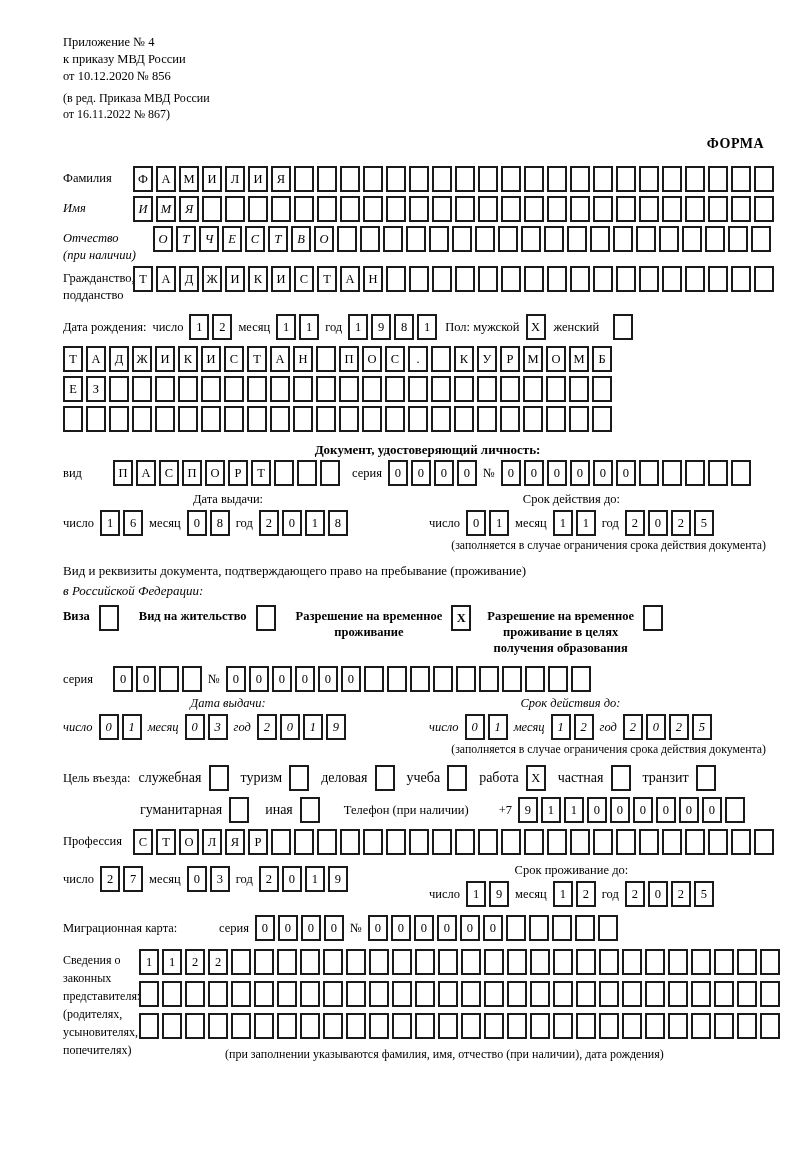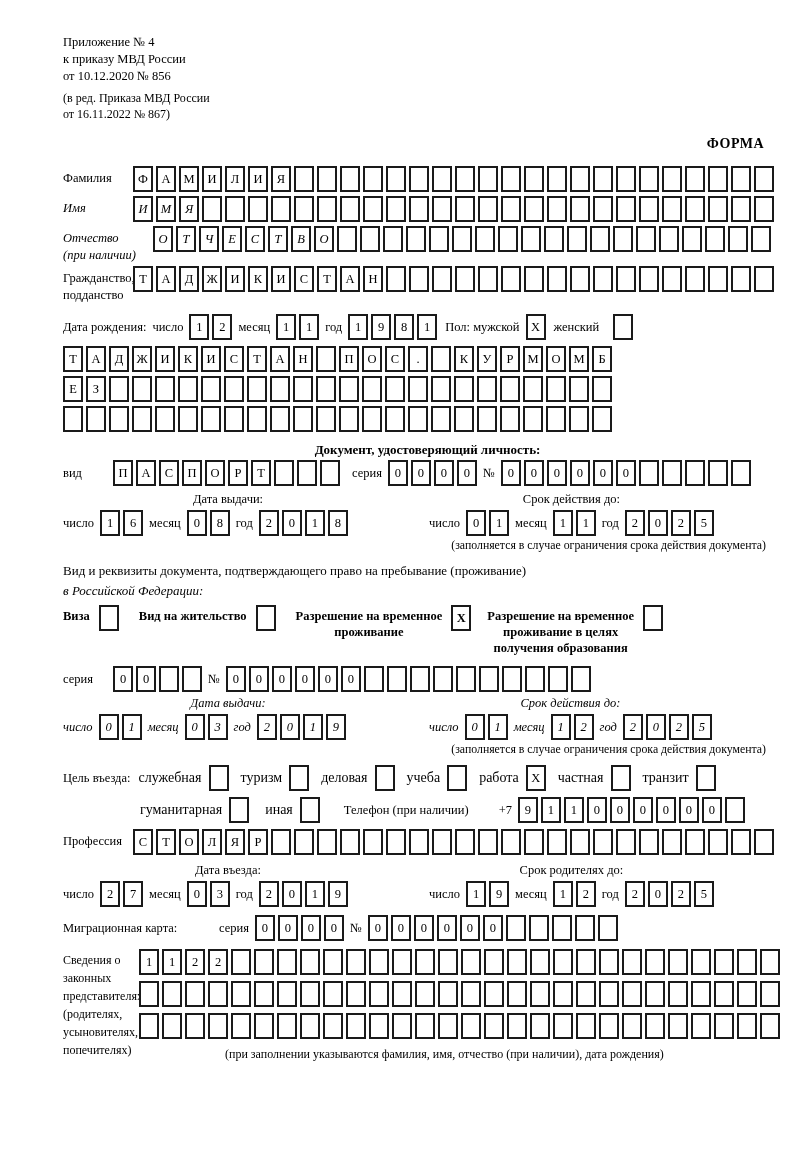--- a/index.html
+++ b/index.html
@@ -589,21 +589,20 @@
         <div class="cell"></div>
         <div class="cell"></div>
         <div class="cell"></div>
         <div class="cell"></div>
         <div class="cell"></div>
       </div>
   </div>
 
   <div class="dates mt8">
     <div class="dg1">
-      <div class="dheader">Дата въезда:</div>
       <div class="drow">
         <span class="dlabel first">число</span>
         <div class="cells">
             <div class="cell">2</div>
             <div class="cell">7</div>
           </div>
         <span class="dlabel">месяц</span>
         <div class="cells">
             <div class="cell">0</div>
             <div class="cell">3</div>
@@ -611,21 +610,21 @@
         <span class="dlabel">год</span>
         <div class="cells">
             <div class="cell">2</div>
             <div class="cell">0</div>
             <div class="cell">1</div>
             <div class="cell">9</div>
           </div>
       </div>
     </div>
     <div class="dg2">
-      <div class="dheader">Срок родителях до:</div>
+      <div class="dheader">Срок проживание до:</div>
       <div class="drow">
         <span class="dlabel first">число</span>
         <div class="cells">
             <div class="cell">1</div>
             <div class="cell">9</div>
           </div>
         <span class="dlabel">месяц</span>
         <div class="cells">
             <div class="cell">1</div>
             <div class="cell">2</div>

